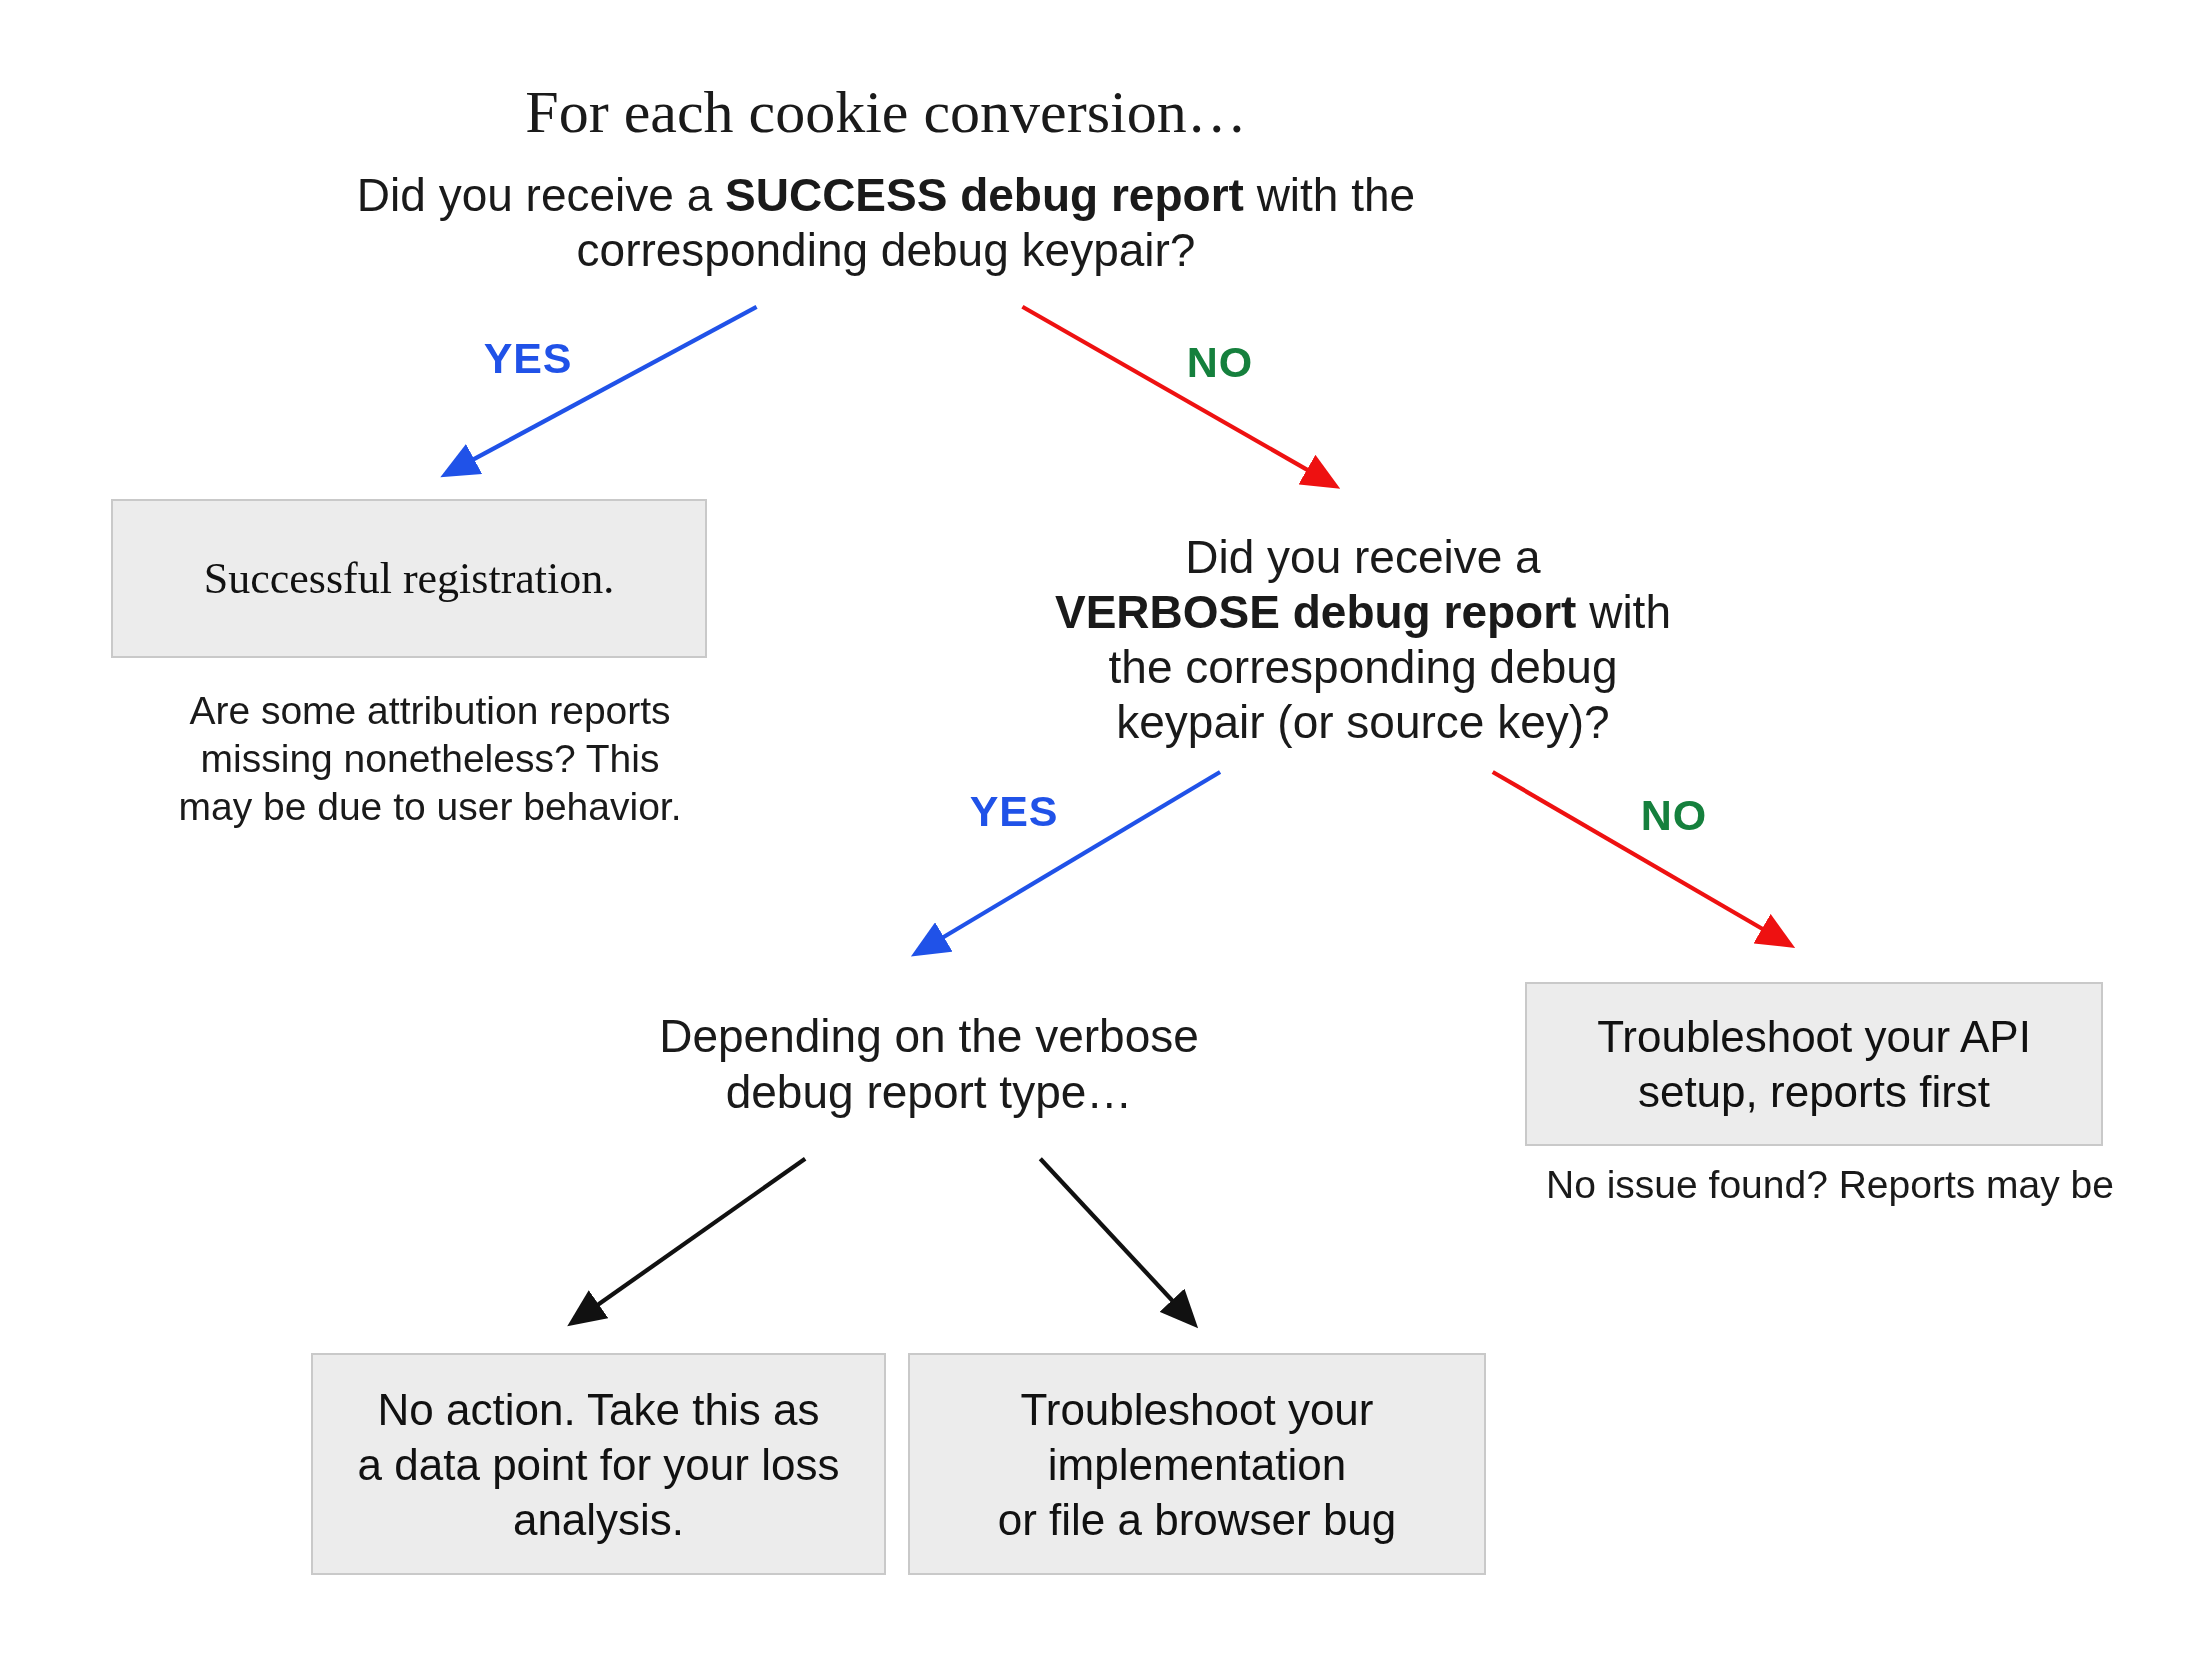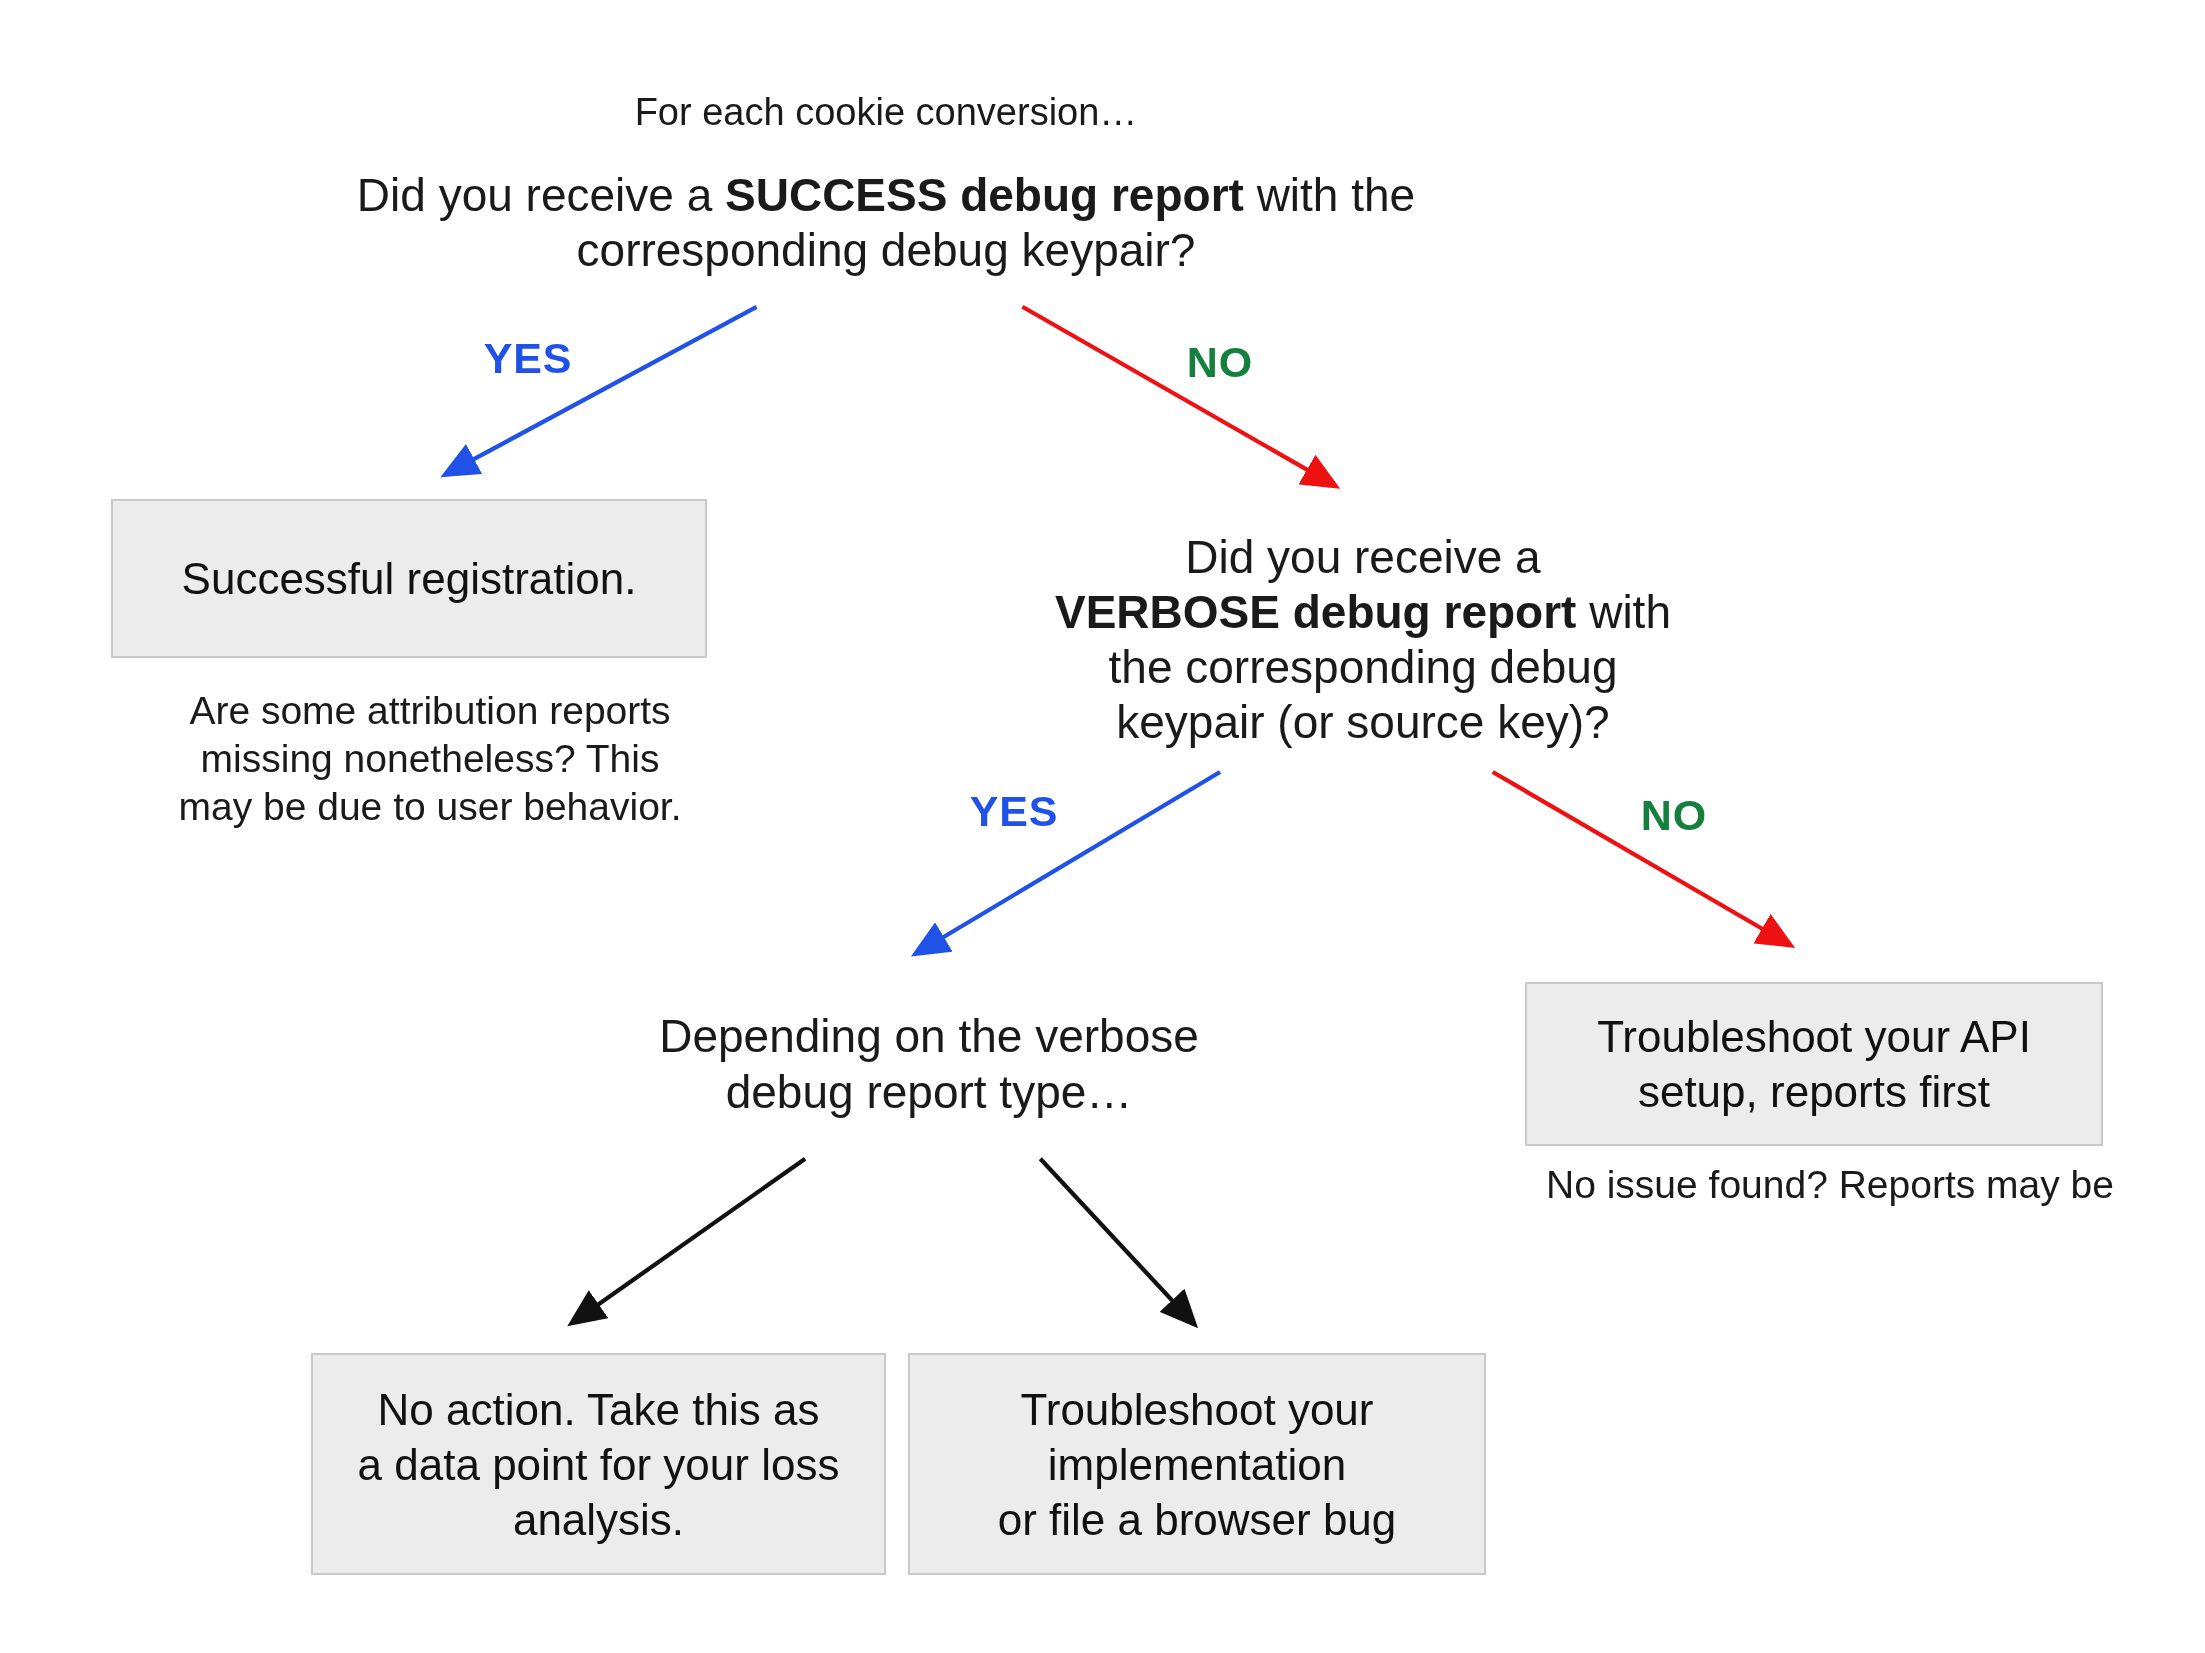--- a/index.html
+++ b/index.html
@@ -8,21 +8,21 @@
     width: 2205px;
     height: 1653px;
     background: #ffffff;
     font-family: "Liberation Sans", "DejaVu Sans", sans-serif;
     color: #1a1a1a;
     overflow: hidden;
   }
   .arrows { position: absolute; left: 0; top: 0; width: 2205px; height: 1653px; }
   .txt { position: absolute; text-align: center; white-space: nowrap; }
   .centered { transform: translateX(-50%); }
-  .title { font-size: 38px; line-height: 55px; }
+  .title { font-size: 60px; line-height: 55px; font-family: Liberation Serif, serif; }
   .question { font-size: 46px; line-height: 55px; }
   .depending { font-size: 46px; line-height: 56px; }
   .note { font-size: 39px; line-height: 48px; margin-left: 24px; }
   .branch-label { font-size: 43px; font-weight: bold; letter-spacing: 0.9px; }
   .yes { color: #2052e8; }
   .no  { color: #15803d; }
   .box {
     position: absolute;
     background: #ececec;
     border: 2.6px solid #c9c9c9;
@@ -65,21 +65,21 @@
   <div class="txt title centered" style="left:886px; top:85px;">For each cookie conversion…</div>
 
   <div class="txt question centered" style="left:886px; top:168px;">
     <div><span>Did you receive a </span><b>SUCCESS debug report</b><span> with the</span></div>
     <div>corresponding debug keypair?</div>
   </div>
 
   <div class="txt branch-label yes centered" style="left:528px; top:334px;">YES</div>
   <div class="txt branch-label no centered" style="left:1220px; top:338px;">NO</div>
 
-  <div class="box" style="left:111px; top:499px; width:596px; height:159px;">
+  <div class="box" style="left:111px; top:499px; width:596px; height:159px;font-family:Liberation Serif, serif;">
     <div>Successful registration.</div>
   </div>
 
   <div class="txt note centered" style="left:406px; top:687px;">
     <div>Are some attribution reports</div>
     <div>missing nonetheless? This</div>
     <div>may be due to user behavior.</div>
   </div>
 
   <div class="txt question centered" style="left:1363px; top:530px;">

